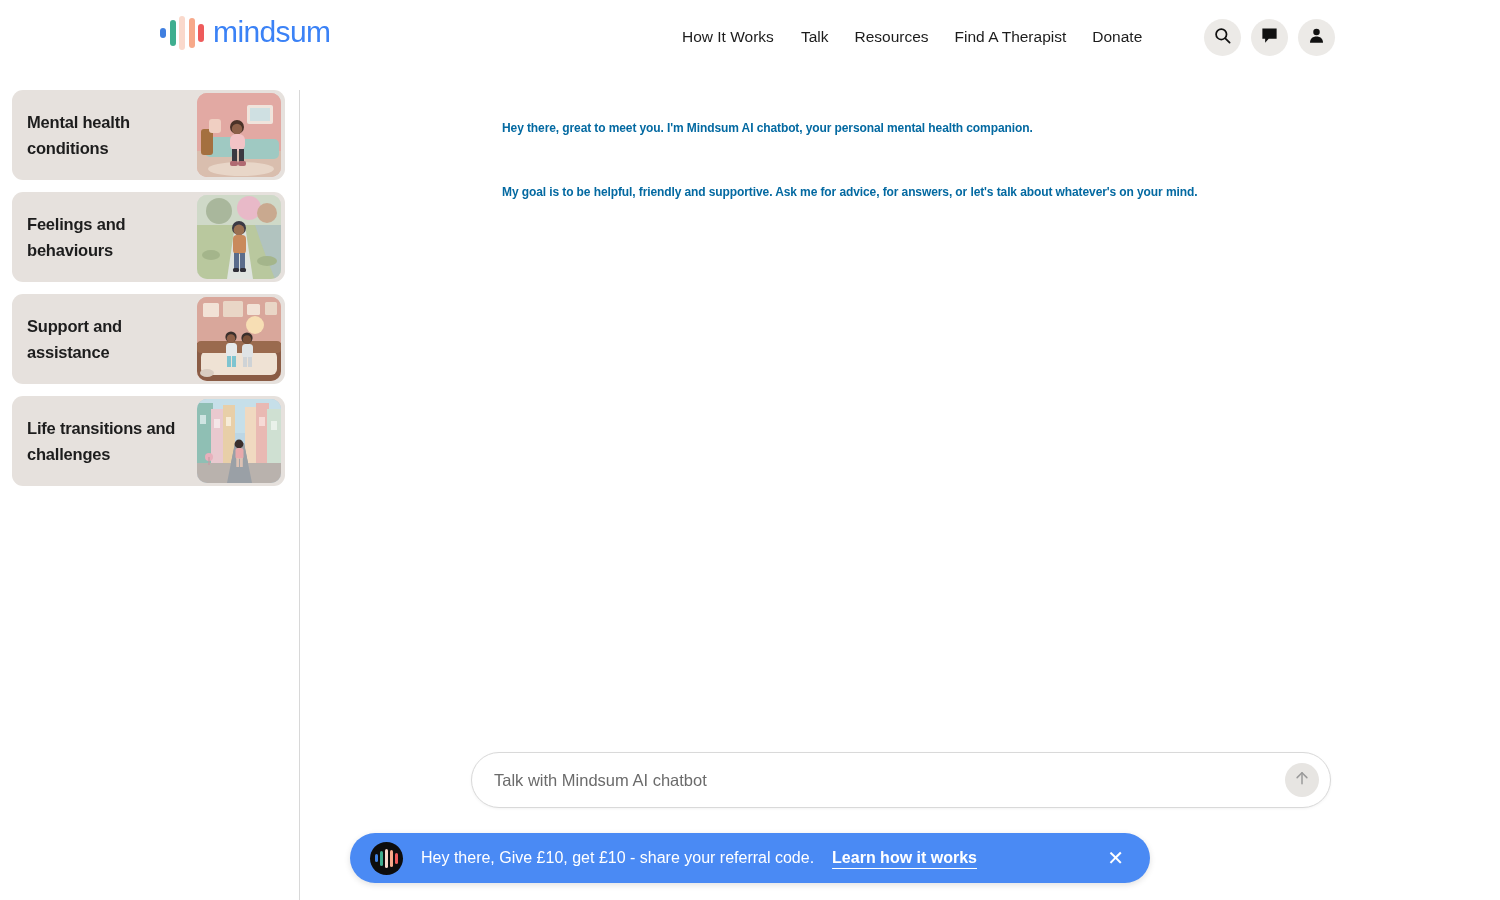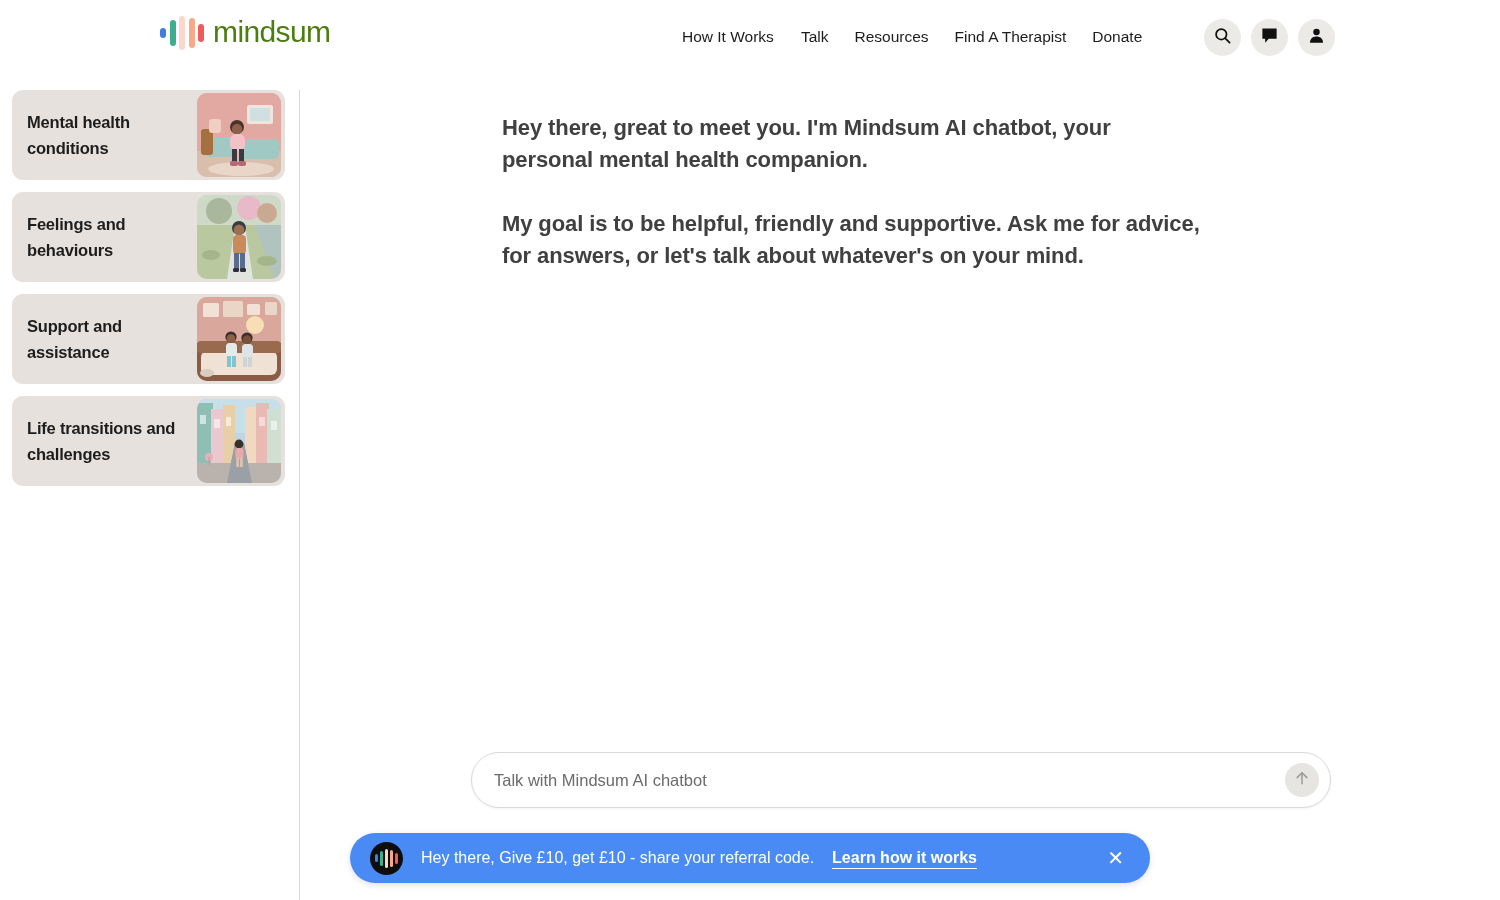--- a/index.html
+++ b/index.html
@@ -44,21 +44,21 @@
     display: flex;
     align-items: center;
     gap: 3.5px;
     height: 34px;
     width: 44px;
   }
   .logo-bar { width: 6.5px; border-radius: 4px; }
   .logo-word {
     font-size: 30px;
     letter-spacing: -0.6px;
-    color: #4d7c0f;
+    color: #3b82f6;
     font-weight: 400;
     line-height: 1;
     padding-bottom: 2px;
   }
 
   .nav {
     position: absolute;
     left: 682px;
     top: 26px;
     display: flex;
@@ -148,24 +148,24 @@
     position: absolute;
     left: 301px; top: 90px;
     width: 1199px; height: 810px;
     background: #ffffff;
   }
   .chat-message {
     position: absolute;
     left: 201px;
     top: 22px;
     width: 700px;
-    font-size: 22px;
+    font-size: 12px;
     font-weight: bold;
     line-height: 32px;
-    color: #404040;
+    color: #0369a1;
     letter-spacing: -0.1px;
   }
   .chat-message p { margin: 0; }
   .chat-message .spacer { height: 32px; }
 
   
   .composer {
     position: absolute;
     left: 170px;
     top: 662px;

